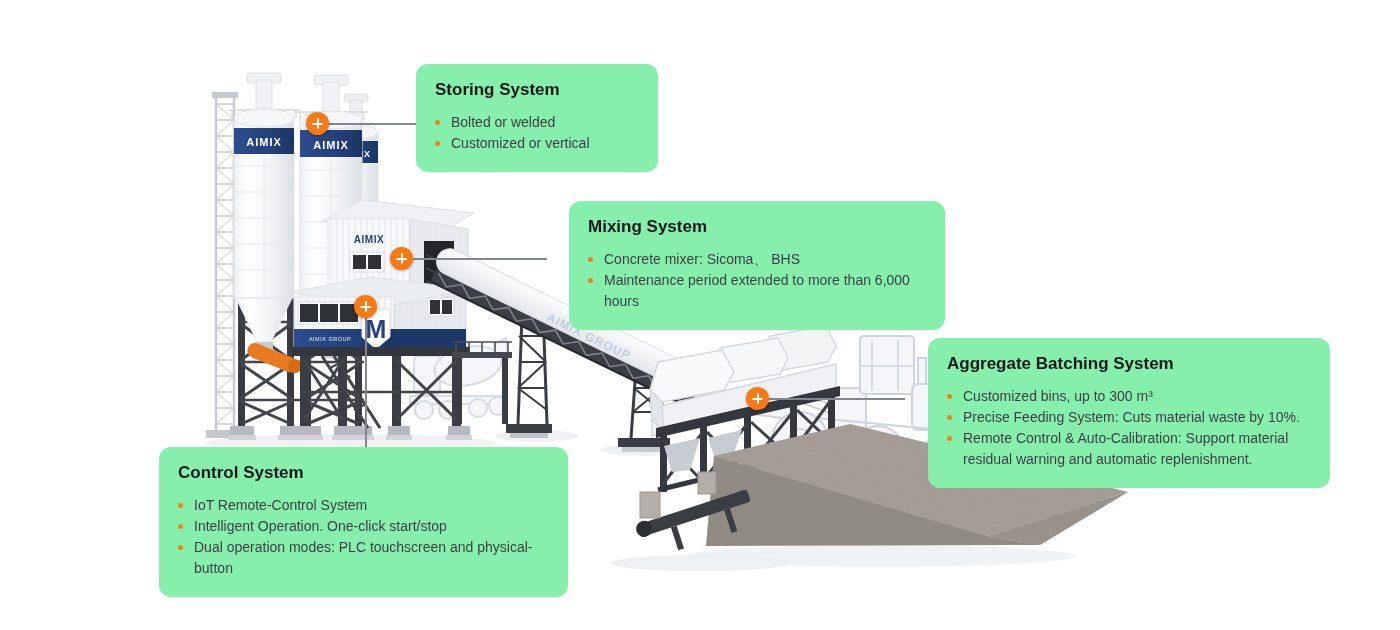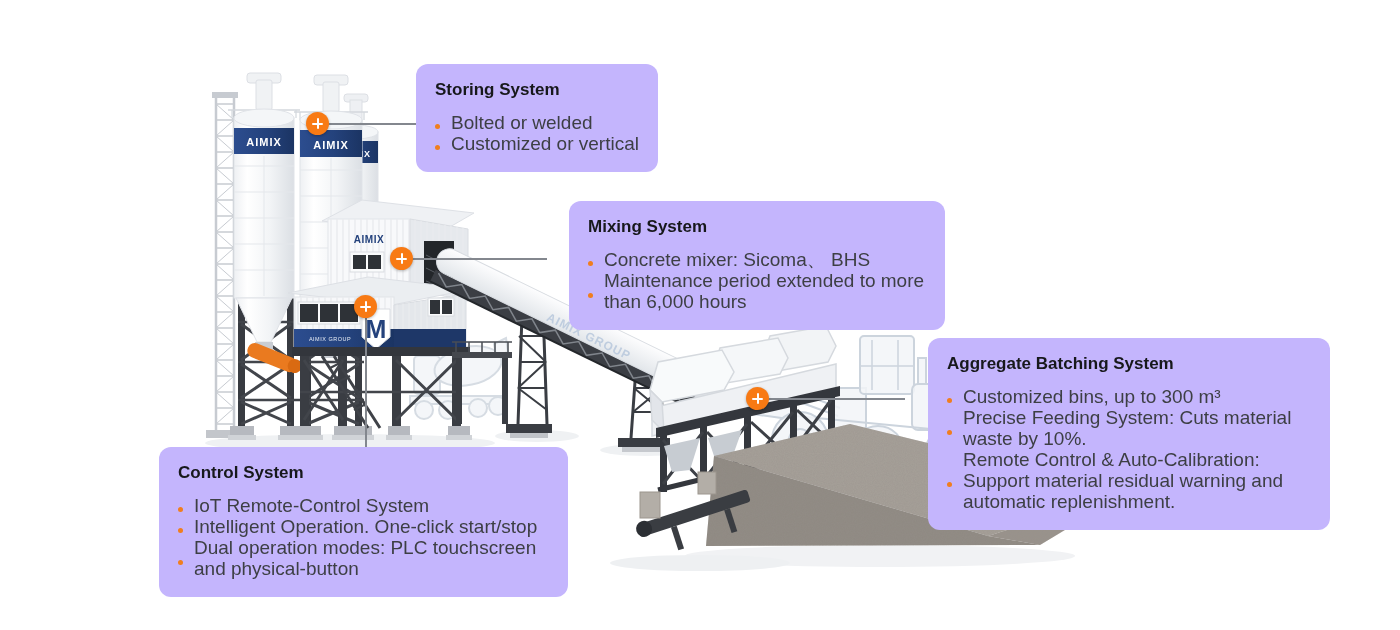--- a/index.html
+++ b/index.html
@@ -8,25 +8,25 @@
   .plant-svg{position:absolute;left:0;top:0;z-index:1;}
   .connector{position:absolute;background:#83878e;z-index:4;}
   .connector.h{height:2px;}
   .connector.v{width:2px;}
   .marker{position:absolute;width:23px;height:23px;border-radius:50%;background:#f87a14;
           z-index:10;box-shadow:0 1px 3px rgba(0,0,0,.28);cursor:pointer;}
   .plus{position:absolute;left:50%;top:50%;width:100%;height:100%;}
   .plus::before,.plus::after{content:"";position:absolute;background:#ffffff;border-radius:1px;}
   .plus::before{width:11px;height:2px;left:-5.5px;top:-1px;}
   .plus::after{width:2px;height:11px;left:-1px;top:-5.5px;}
-  .card{position:absolute;background:#c4b5fd;border-radius:12px;box-sizing:border-box;
+  .card{position:absolute;background:#86efac;border-radius:12px;box-sizing:border-box;
         padding:16px 14px 18px 19px;z-index:6;}
   .card h3{margin:0 0 12px 0;font-size:17px;line-height:20px;font-weight:700;color:#17181b;}
   .card ul{margin:0;padding:0;list-style:none;}
-  .card li{display:flex;align-items:center;font-size:19px;line-height:21px;color:#3d3f44;}
+  .card li{display:flex;align-items:flex-start;font-size:14px;line-height:21px;color:#3d3f44;}
   .dot{flex:0 0 auto;width:5px;height:5px;border-radius:50%;background:#f07e1e;margin:8px 11px 0 0;}
 </style>
 </head>
 <body>
 
 <div class="canvas">
 
   <svg class="plant-svg" width="1400" height="630" viewBox="0 0 1400 630">
     <defs>
       <linearGradient id="siloG" x1="0" y1="0" x2="1" y2="0">

